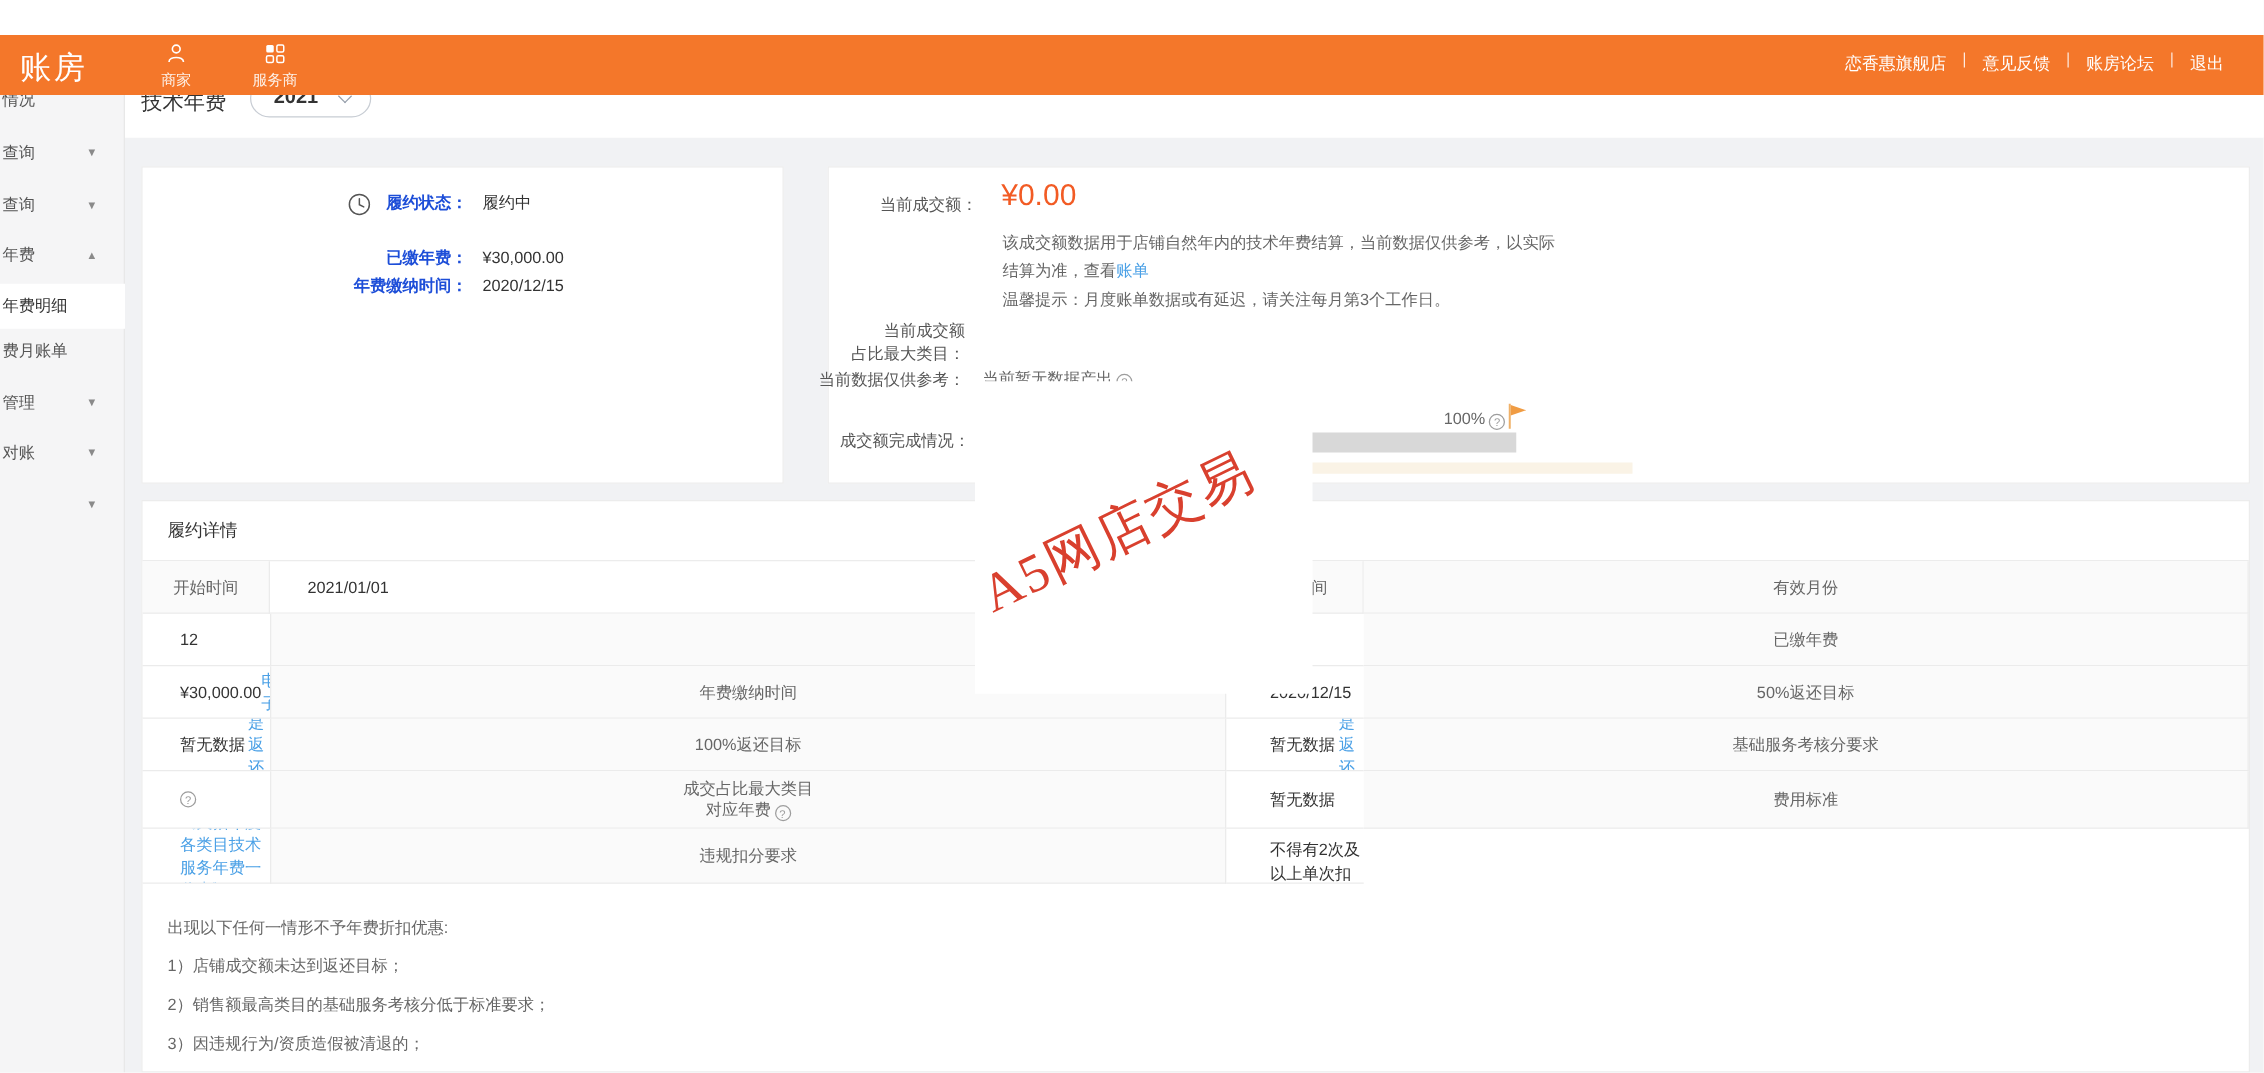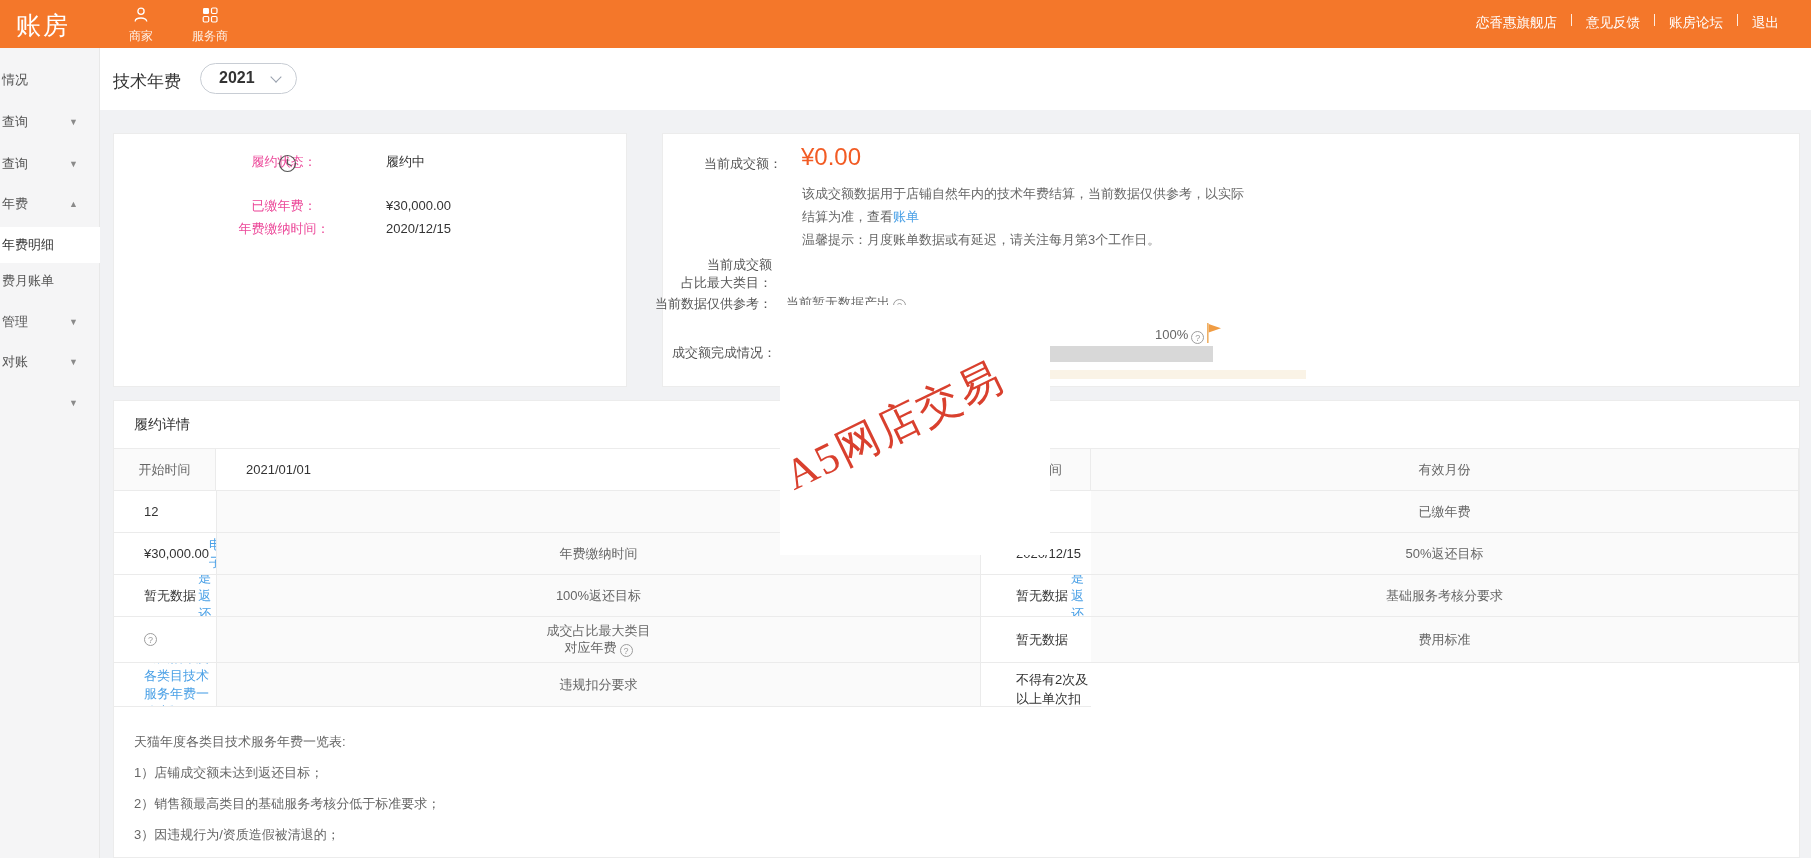--- a/index.html
+++ b/index.html
@@ -9,42 +9,42 @@
     font-family:"Liberation Sans","DejaVu Sans",sans-serif;
     font-size:13px; color:#333;
   }
   
   .header { position:absolute; left:0; top:0; width:1811px; height:48px; background:#f4772a; z-index:20; }
   .logo { position:absolute; left:16px; top:9px; font-size:25px; color:#fff; letter-spacing:2px; }
   .hnav { position:absolute; top:4px; width:60px; text-align:center; color:#fff; cursor:pointer; }
   .hnav .nicon { display:block; height:20px; margin-top:2px; }
   .hnav .nlabel { display:block; font-size:12px; margin-top:2px; color:#fdf0e6; }
   .hnav-merchant { left:111px; }
-  .hnav-provider { left:180px; }
+  .hnav-provider { left:190px; }
   .hlinks { position:absolute; right:32px; top:14px; color:#fff; font-size:13.5px; display:flex; }
   .hlinks a { color:#fff; text-decoration:none; }
   .sep { display:inline-block; width:0; height:12px; border-left:1px solid rgba(255,255,255,.85); margin:0 14px; }
   
   .sidebar { position:absolute; left:0; top:48px; width:100px; height:810px; background:#f5f5f6; border-right:1px solid #e8e8e8; z-index:5; }
   .sitem { position:absolute; left:0; width:100px; height:36px; line-height:36px; color:#555; cursor:pointer; }
   .sitem .slabel { position:absolute; left:2px; white-space:nowrap; }
   .sitem .sarrow { position:absolute; right:22px; font-size:9px; color:#8a8a8a; }
   .sitem.active { background:#fff; color:#333; }
   
   .content-bg { position:absolute; left:100px; top:110px; width:1711px; height:748px; background:#f1f2f4; }
   .page-head { position:absolute; left:100px; top:48px; width:1711px; height:62px; background:#fff; z-index:6; }
   .page-title { position:absolute; left:13px; top:22px; font-size:17px; color:#333; }
   .year-pill { position:absolute; left:100px; top:15px; width:97px; height:31px; border:1px solid #c8cdd4; border-radius:16px; background:#fff; cursor:pointer;font-weight:bold; }
   .year-pill .yval { position:absolute; left:18px; top:5px; font-size:16px; color:#333; }
   .year-pill .chev { position:absolute; right:16px; top:9px; width:8px; height:8px; border-right:1.6px solid #98a1ad; border-bottom:1.6px solid #98a1ad; transform:rotate(45deg); }
   .card { position:absolute; background:#fff; border:1px solid #ececec; z-index:6; }
   
   .card-status { left:113px; top:133px; width:514px; height:254px; }
   .st-row { position:absolute; left:80px; white-space:nowrap; }
-  .st-label { display:inline-block; width:180px; text-align:center; color:#ec4899; }
+  .st-label { display:inline-block; width:180px; text-align:right; color:#1d4ed8;font-weight:bold; }
   .st-value { margin-left:12px; color:#333;margin-top:42px; }
   .clock-wrap { position:absolute; left:84px; top:1px; }
   
   .card-turnover { left:662px; top:133px; width:1138px; height:254px; }
   .tc-amount-label { position:absolute; left:41px; top:21px; color:#555; }
   .tc-amount { position:absolute; left:138px; top:9px; font-size:24px; color:#f25b24; }
   .tc-desc { position:absolute; left:139px; color:#666; line-height:16px; white-space:nowrap; }
   .d1 { top:52px; } .d2 { top:75px; } .d3 { top:98px; }
   .blue, a.blue { color:#4aa0e6; text-decoration:none; cursor:pointer; }
   .tc-rlabel { position:absolute; color:#555; text-align:right; white-space:nowrap; }
@@ -74,21 +74,21 @@
   .wrapcell { display:block; width:292px; line-height:19px; max-height:36px; margin-top:8px; }
   .notes { position:absolute; left:20px; top:334px; color:#666; }
   .notes div { height:13px; line-height:13px; margin-bottom:18px; white-space:nowrap; }
   
   .wm-box { position:absolute; left:780px; top:305px; width:270px; height:250px; background:#fff; z-index:40; }
   .wm-text { position:absolute; left:-4px; top:92px; font-family:"Liberation Serif","DejaVu Serif",serif; font-size:43px; letter-spacing:2px; white-space:nowrap; transform:rotate(-26deg); }
 </style>
 </head>
 <body>
 
-<div class="header" style="background: rgb(244, 119, 42);">
+<div class="header" style="background: rgb(244, 119, 42); margin-top: 28px;">
   <div class="logo">账房</div>
 
   <div class="hnav hnav-merchant">
     <span class="nicon">
       <svg width="18" height="18" viewBox="0 0 18 18">
           <circle cx="9" cy="5.2" r="3.1" fill="none" stroke="#fff" stroke-width="1.3"></circle>
           <path d="M3.2 15.5 C3.2 10.8 14.8 10.8 14.8 15.5" fill="none" stroke="#fff" stroke-width="1.3"></path>
         </svg>
     </span>
     <span class="nlabel">商家</span>
@@ -262,21 +262,21 @@
     <div class="cell val">
       <a class="blue">《天猫年度各类目技术服务年费一览表》</a>
     </div>
     <div class="cell lab lab2">违规扣分要求</div>
     <div class="cell val val2" style="align-items:flex-end">
       <span class="wrapcell">不得有2次及以上单次扣分大于等于12分的违规</span>
     </div>
   </div>
 
   <div class="notes">
-    <div>天猫年度各类目技术服务年费一览表:</div>
+    <div>出现以下任何一情形不予年费折扣优惠:</div>
     <div>1）店铺成交额未达到返还目标；</div>
     <div>2）销售额最高类目的基础服务考核分低于标准要求；</div>
     <div>3）因违规行为/资质造假被清退的；</div>
 
   </div>
 </div>
 
 <div class="wm-box">
   <div class="wm-text" style="color: rgb(217, 64, 46);">A5网店交易</div>
 </div>

